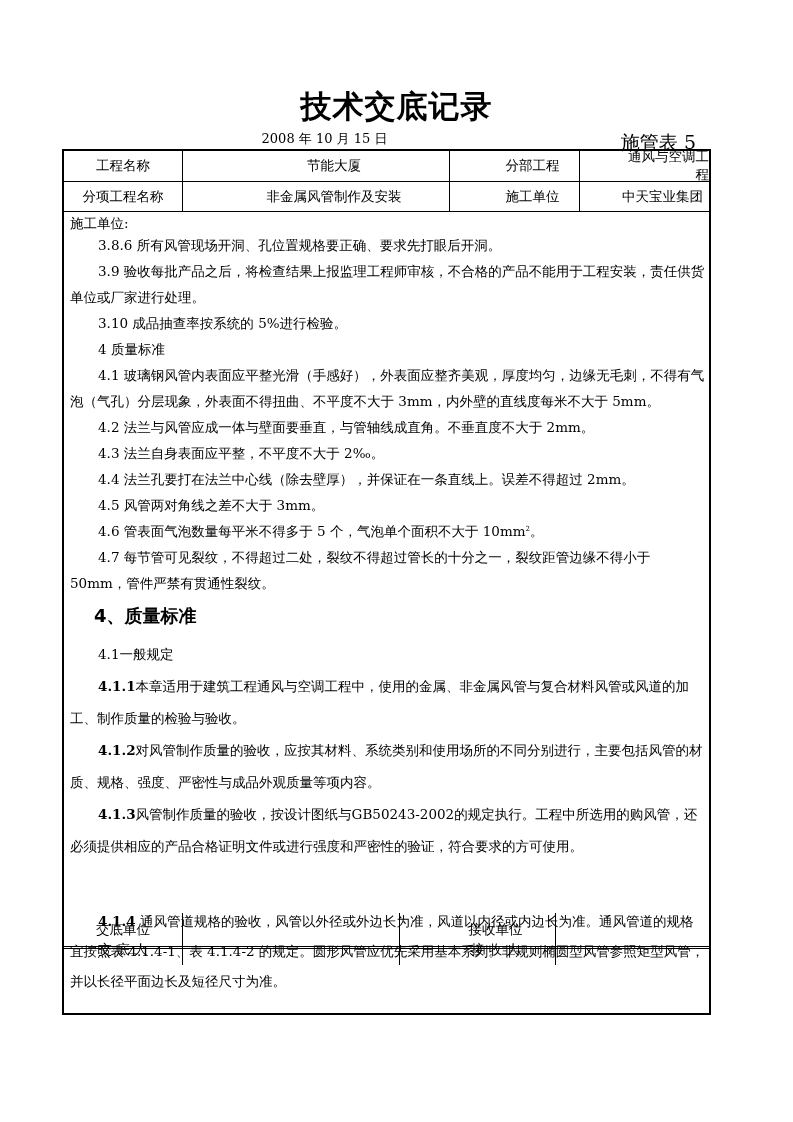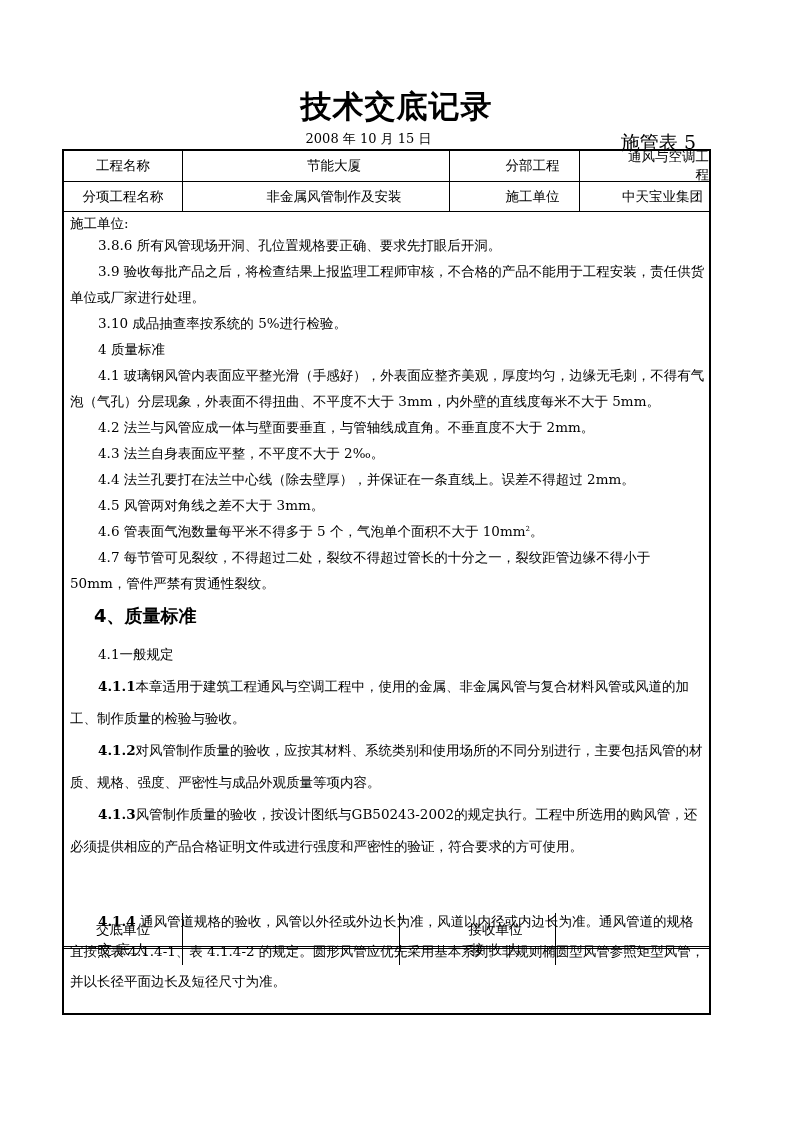--- a/index.html
+++ b/index.html
@@ -1,21 +1,21 @@
 <!DOCTYPE html>
 <html><head>
 <meta charset="utf-8">
 <style>
   html, body { margin: 0; padding: 0; background: #ffffff; }
   body { width: 793px; height: 1122px; position: relative; overflow: hidden;
          font-family: "DejaVu Serif", "Liberation Serif", serif; color: #000; }
   .title { position: absolute; top: 86px; left: 0; width: 793px; text-align: center;
            font-family: "DejaVu Sans", "Liberation Sans", sans-serif; font-weight: bold;
            font-size: 31px; letter-spacing: 1px; }
-  .date { position: absolute; top: 130px; left: 0; width: 649px; text-align: center; font-size: 13px; margin-left: 44px; }
+  .date { position: absolute; top: 130px; left: 0; width: 649px; text-align: center; font-size: 13px; }
   .formno { position: absolute; top: 130px; right: 97px; font-size: 19px; }
   .doc { position: absolute; left: 62px; top: 149px; width: 649px; height: 866px;
          border: 2px solid #000; box-sizing: border-box; }
   .row { position: absolute; left: 0; right: 0; border-bottom: 1px solid #000; display: flex; box-sizing: border-box; gap: 36px; }
   .cell { height: 100%; display: flex; align-items: center; justify-content: center;
           border-right: 1px solid #000; box-sizing: border-box; font-size: 13.5px; }
   .cell:last-child { border-right: none; }
   .content { position: absolute; left: 0; right: 0; top: 61px; height: 737px; border-bottom: 1px solid #000;
              padding: 2px 4px 0 6px; box-sizing: border-box; font-size: 13.5px; }
   .content p { margin: 0; line-height: 26px; }

